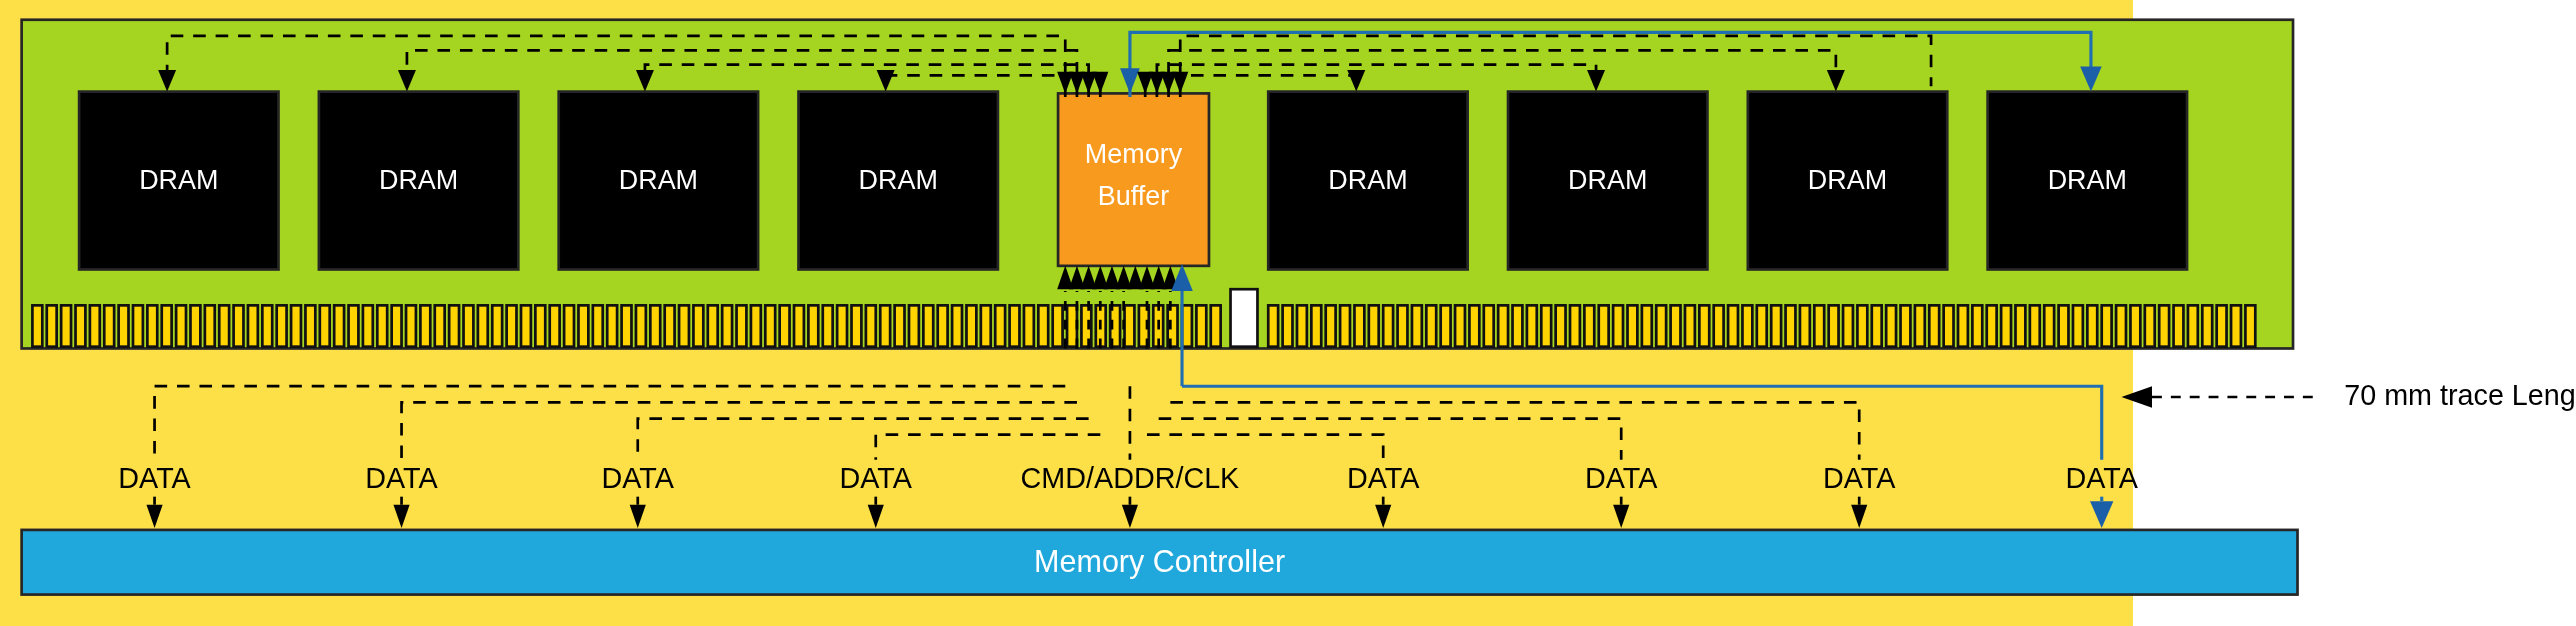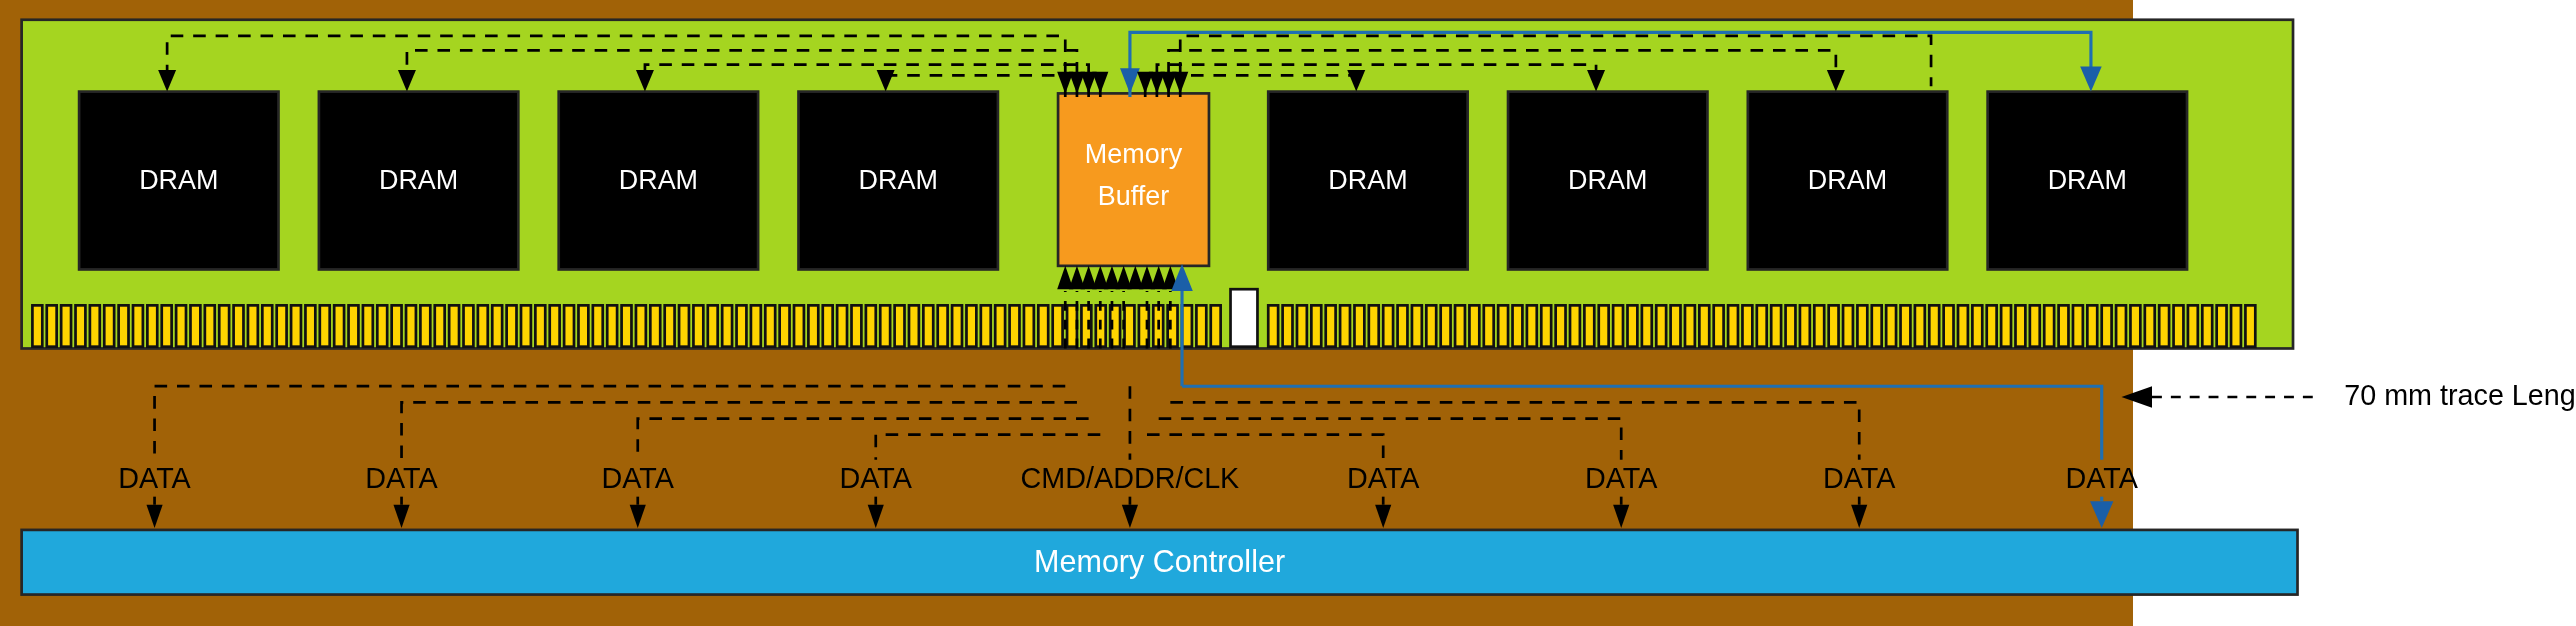--- a/index.html
+++ b/index.html
@@ -10,21 +10,21 @@
   body {
     width: 2576px;
     height: 626px;
     font-family: "Liberation Sans", sans-serif;
     overflow: hidden;
   }
   #diagram-root {
     position: relative;
     width: 2133px;
     height: 626px;
-    background: #a16207;
+    background: #fde047;
   }
   svg#scene {
     display: block;
     width: 2576px;
     height: 626px;
   }
   .pcb-fill { fill: #A5D520; stroke: #262626; stroke-width: 3; }
   .chip-fill { fill: #000000; stroke: #262626; stroke-width: 3; }
   .buffer-fill { fill: #F79A1E; stroke: #262626; stroke-width: 3; }
   .ctrl-fill { fill: #20A8DC; stroke: #262626; stroke-width: 3; }

